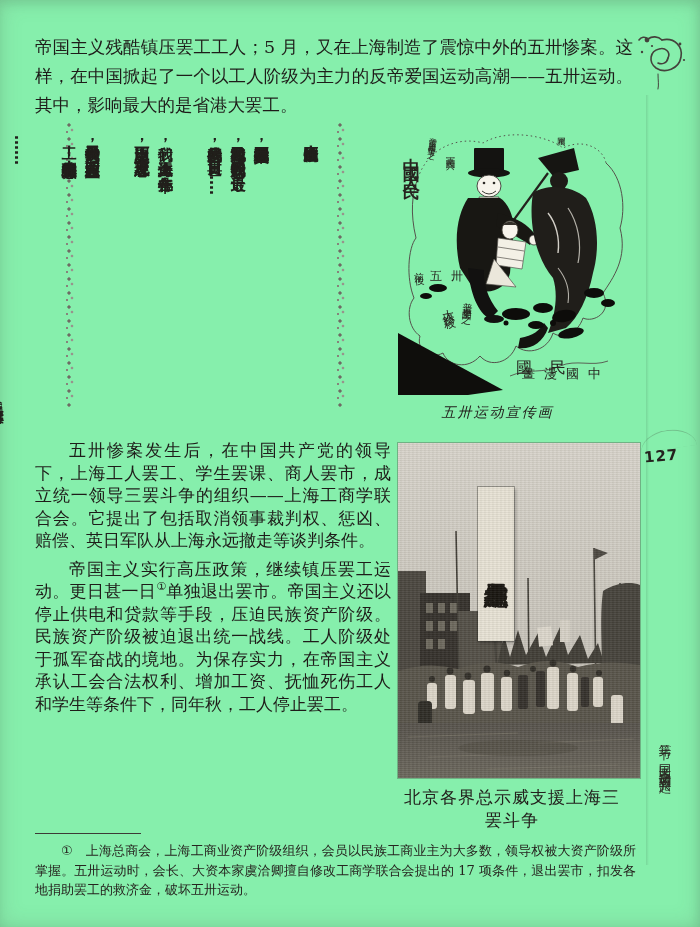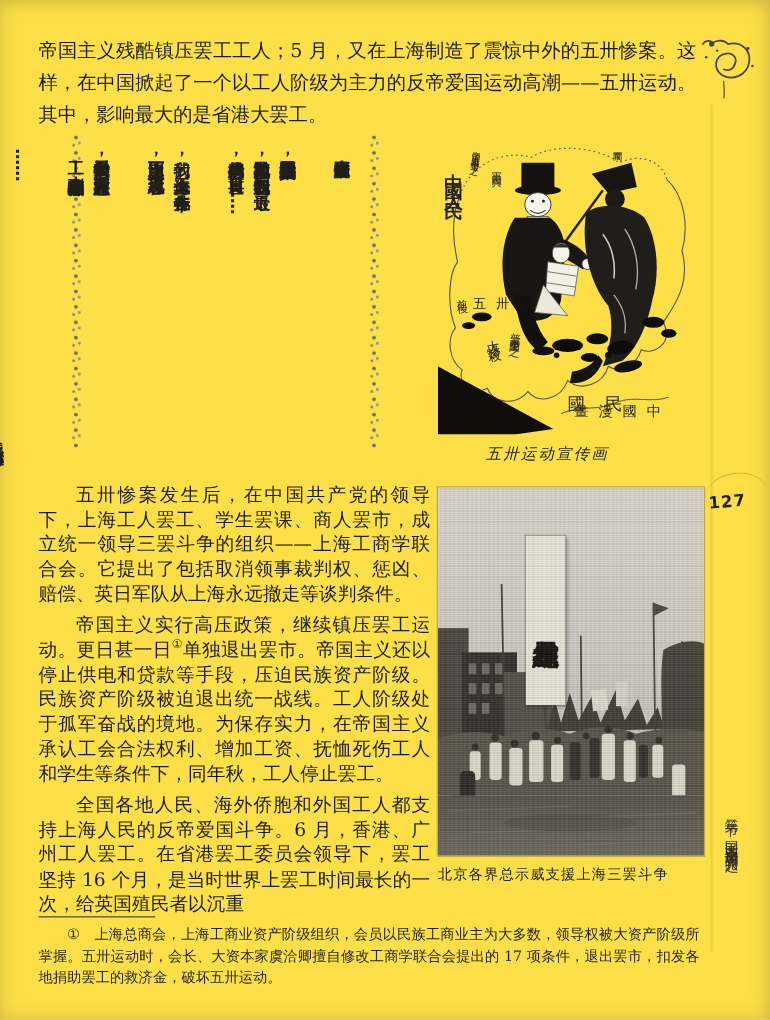--- a/index.html
+++ b/index.html
@@ -1,18 +1,18 @@
 <!DOCTYPE html>
 <html><head>
 <meta charset="utf-8">
 <style>
   html,body{margin:0;padding:0;background:#dcdad6;}
   .page{
     position:relative;width:700px;height:927px;margin:0 auto;
-    background:#fde047;
+    background:#86efac;
     box-shadow:inset 0 0 22px rgba(90,85,75,.18), inset -4px 0 10px rgba(0,0,0,.05), inset 0 6px 10px rgba(0,0,0,.05);
     font-family:"DejaVu Serif","DejaVu Sans",serif;
     color:#1e1c19;overflow:hidden;
   }
   .abs{position:absolute;}
   
   .intro{left:35px;top:33px;width:598px;font-size:17.5px;line-height:29px;text-align:justify;}
   
   .quote-block{left:64px;top:119px;width:282px;height:292px;}
   .orn{position:absolute;top:2px;width:11px;height:286px;
@@ -38,21 +38,21 @@
   
   .photo{left:398px;top:443px;width:242px;height:335px;background:#c9c6be;overflow:hidden;
     box-shadow:0 0 0 1px rgba(70,66,58,.35);}
   .photo::after{content:"";position:absolute;inset:0;
     background:repeating-linear-gradient(0deg, rgba(255,255,255,.05) 0 1px, rgba(40,35,25,.05) 1px 2px),
                repeating-linear-gradient(90deg, rgba(255,255,255,.03) 0 2px, rgba(40,35,25,.03) 2px 4px);}
   .banner{position:absolute;left:80px;top:44px;width:36px;height:154px;background:#e7e2d5;
     writing-mode:vertical-rl;text-align:center;font-size:24px;font-weight:700;color:#16130e;
     line-height:36px;box-shadow:0 0 0 1px rgba(30,28,22,.35), 2px 2px 3px rgba(0,0,0,.25);
     font-family:"DejaVu Sans",sans-serif;}
-  .photo-caption{left:398px;top:786px;width:228px;font-size:13px;color:#23211d;letter-spacing:1px;}
+  .photo-caption{left:398px;top:786px;width:228px;text-align:center;font-size:17px;color:#23211d;letter-spacing:1px;}
   
   .bodytext{left:35px;top:439px;width:357px;font-size:17px;line-height:22.5px;text-align:justify;}
   .bodytext p{margin:0 1px 6px 0;text-indent:2em;}
   .bodytext sup{font-size:11px;vertical-align:super;line-height:0;}
   
   .fn-rule{left:35px;top:833px;width:106px;border-top:1.6px solid #3c3a36;height:0;}
   .footnote{left:35px;top:841px;width:601px;font-size:13px;line-height:19.5px;text-align:justify;color:#26241f;}
   .footnote p{margin:0;text-indent:2em;}
   
   .pagenum{left:644px;top:447px;font-size:15px;font-weight:700;color:#24221e;
@@ -184,21 +184,20 @@
       <span>國</span>
       <span>漫</span>
       <span>畫</span>
     </div>
   </div>
   <div class="abs cartoon-caption">五卅运动宣传画</div>
 
   <div class="abs bodytext">
     <p>五卅惨案发生后，在中国共产党的领导下，上海工人罢工、学生罢课、商人罢市，成立统一领导三罢斗争的组织——上海工商学联合会。它提出了包括取消领事裁判权、惩凶、赔偿、英日军队从上海永远撤走等谈判条件。</p>
     <p><span>帝国主义实行高压政策，继续镇压罢工运动。更日甚一日</span><sup>①</sup><span>单独退出罢市。帝国主义还以停止供电和贷款等手段，压迫民族资产阶级。民族资产阶级被迫退出统一战线。工人阶级处于孤军奋战的境地。为保存实力，在帝国主义承认工会合法权利、增加工资、抚恤死伤工人和学生等条件下，同年秋，工人停止罢工。</span></p>
-    <p>全国各地人民、海外侨胞和外国工人都支持上海人民的反帝爱国斗争。6 月，香港、广州工人罢工。在省港罢工委员会领导下，罢工坚持 16 个月，是当时世界上罢工时间最长的一次，给英国殖民者以沉重</p>
   </div>
 
   <div class="abs photo">
     <svg width="242" height="335" viewBox="0 0 242 335">
       <defs>
         <linearGradient id="sky" x1="0" y1="0" x2="0" y2="1">
           <stop offset="0" stop-color="#d8d4cb"></stop>
             <stop offset="1" stop-color="#bdb9b0"></stop>
         </linearGradient>
         <linearGradient id="road" x1="0" y1="0" x2="0" y2="1">

